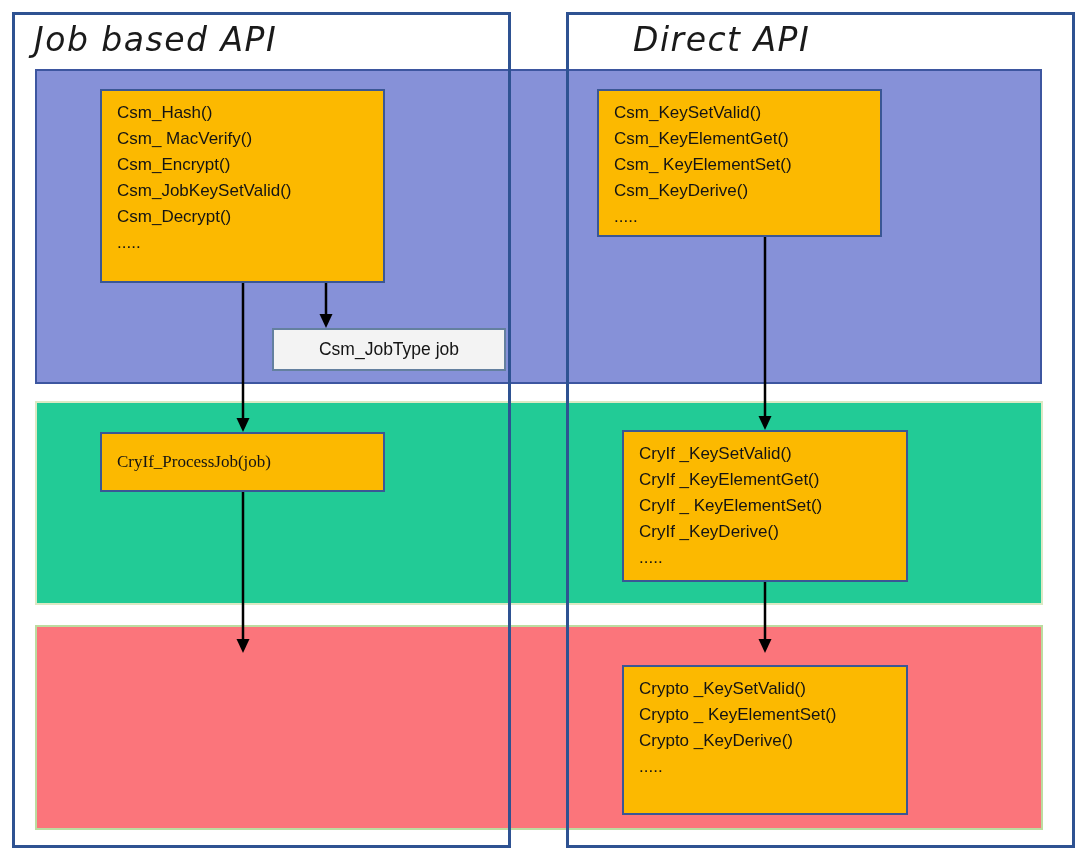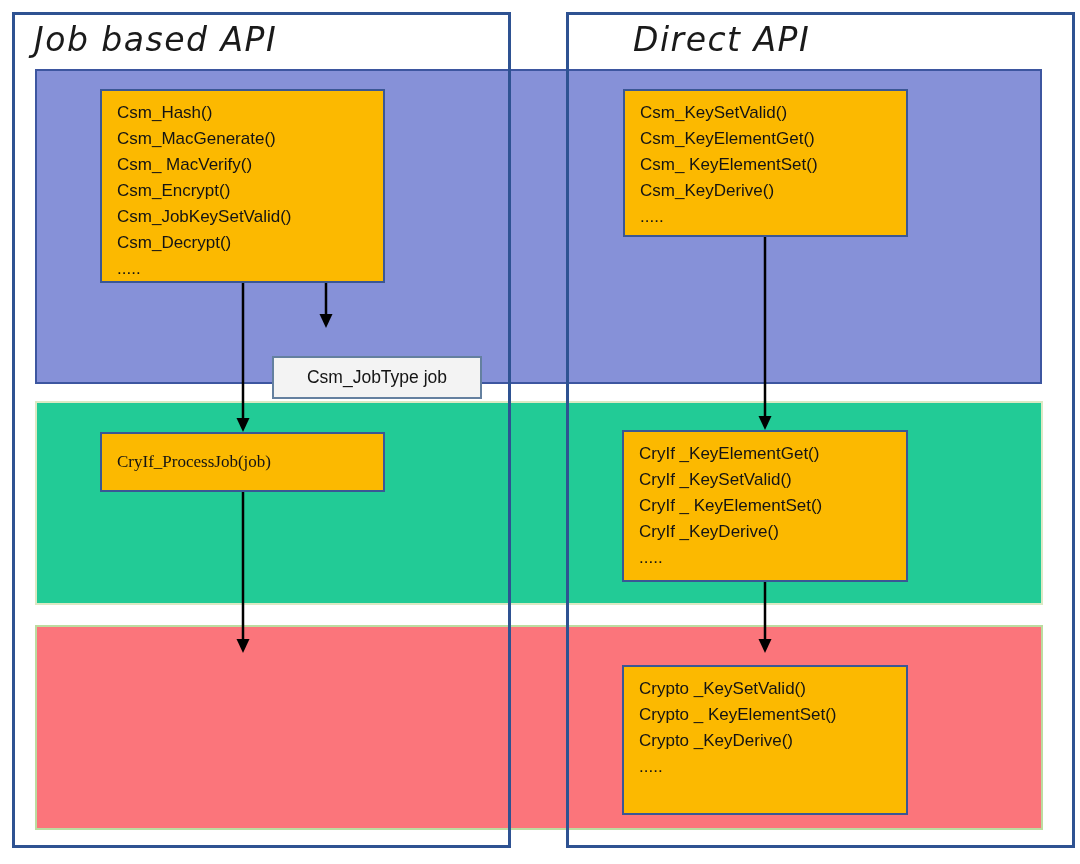--- a/index.html
+++ b/index.html
@@ -49,33 +49,33 @@
     position:absolute;z-index:3;box-sizing:border-box;
     background:var(--box_fill,#FCB900);
     border:2px solid var(--box_border,#3A5795);
     color:#141414;
     font-size:17px;line-height:26px;
     padding:9px 16px 0 15px;
   }
   .obox .line{white-space:nowrap;}
   .obox.single{display:flex;align-items:center;padding:0 0 0 15px;}
   .box-csm-job{left:100px;top:89px;width:285px;height:194px;}
-  .box-csm-direct{left:623px;top:89px;width:285px;height:148px;}
+  .box-csm-direct{left:597px;top:89px;width:285px;height:148px;}
   .box-cryif-job{left:100px;top:432px;width:285px;height:60px;font-family:Liberation Serif, serif;}
   .box-cryif-direct{left:622px;top:430px;width:286px;height:152px;}
   .box-crypto-job{left:100px;top:653px;width:285px;height:55px;}
   .box-crypto-direct{left:622px;top:653px;width:286px;height:150px;margin-top:12px;}
   
   .gbox{
     position:absolute;z-index:3;box-sizing:border-box;
-    left:272px;top:328px;width:210px;height:43px;
+    left:272px;top:328px;width:234px;height:43px;
     background:var(--jobtype_fill,#F3F3F3);
     border:2px solid var(--jobtype_border,#64809F);
     display:flex;align-items:center;justify-content:center;
-    font-size:17.5px;color:#141414;white-space:nowrap;margin-top:28px;
+    font-size:17.5px;color:#141414;white-space:nowrap;
   }
   
   .arrows{position:absolute;left:0;top:0;z-index:6;pointer-events:none;}
   .arrows line{stroke:#000;stroke-width:2.5px;}
 </style>
 </head>
 <body>
 
 <div class="canvas">
 
@@ -84,21 +84,20 @@
   <div class="band band-crypto"></div>
 
   <div class="panel panel-left"></div>
   <div class="panel panel-right"></div>
 
   <div class="title title-left">Job based API</div>
   <div class="title title-right">Direct API</div>
 
   <div class="obox box-csm-job">
     <div class="line">Csm_Hash()</div>
-    <div class="line">Csm_MacGenerate()</div>
     <div class="line">Csm_ MacVerify()</div>
     <div class="line">Csm_Encrypt()</div>
     <div class="line">Csm_JobKeySetValid()</div>
     <div class="line">Csm_Decrypt()</div>
     <div class="line">.....</div>
   </div>
 
   <div class="obox box-csm-direct">
     <div class="line">Csm_KeySetValid()</div>
     <div class="line">Csm_KeyElementGet()</div>
@@ -108,22 +107,22 @@
   </div>
 
   <div class="gbox">
     <span>Csm_JobType job</span>
   </div>
 
   <div class="obox single box-cryif-job">
     <span>CryIf_ProcessJob(job)</span>
   </div>
   <div class="obox box-cryif-direct">
+    <div class="line">CryIf _KeySetValid()</div>
     <div class="line">CryIf _KeyElementGet()</div>
-    <div class="line">CryIf _KeySetValid()</div>
     <div class="line">CryIf _ KeyElementSet()</div>
     <div class="line">CryIf _KeyDerive()</div>
     <div class="line">.....</div>
   </div>
 
   <div class="obox box-crypto-direct">
     <div class="line">Crypto _KeySetValid()</div>
     <div class="line">Crypto _ KeyElementSet()</div>
     <div class="line">Crypto _KeyDerive()</div>
     <div class="line">.....</div>

